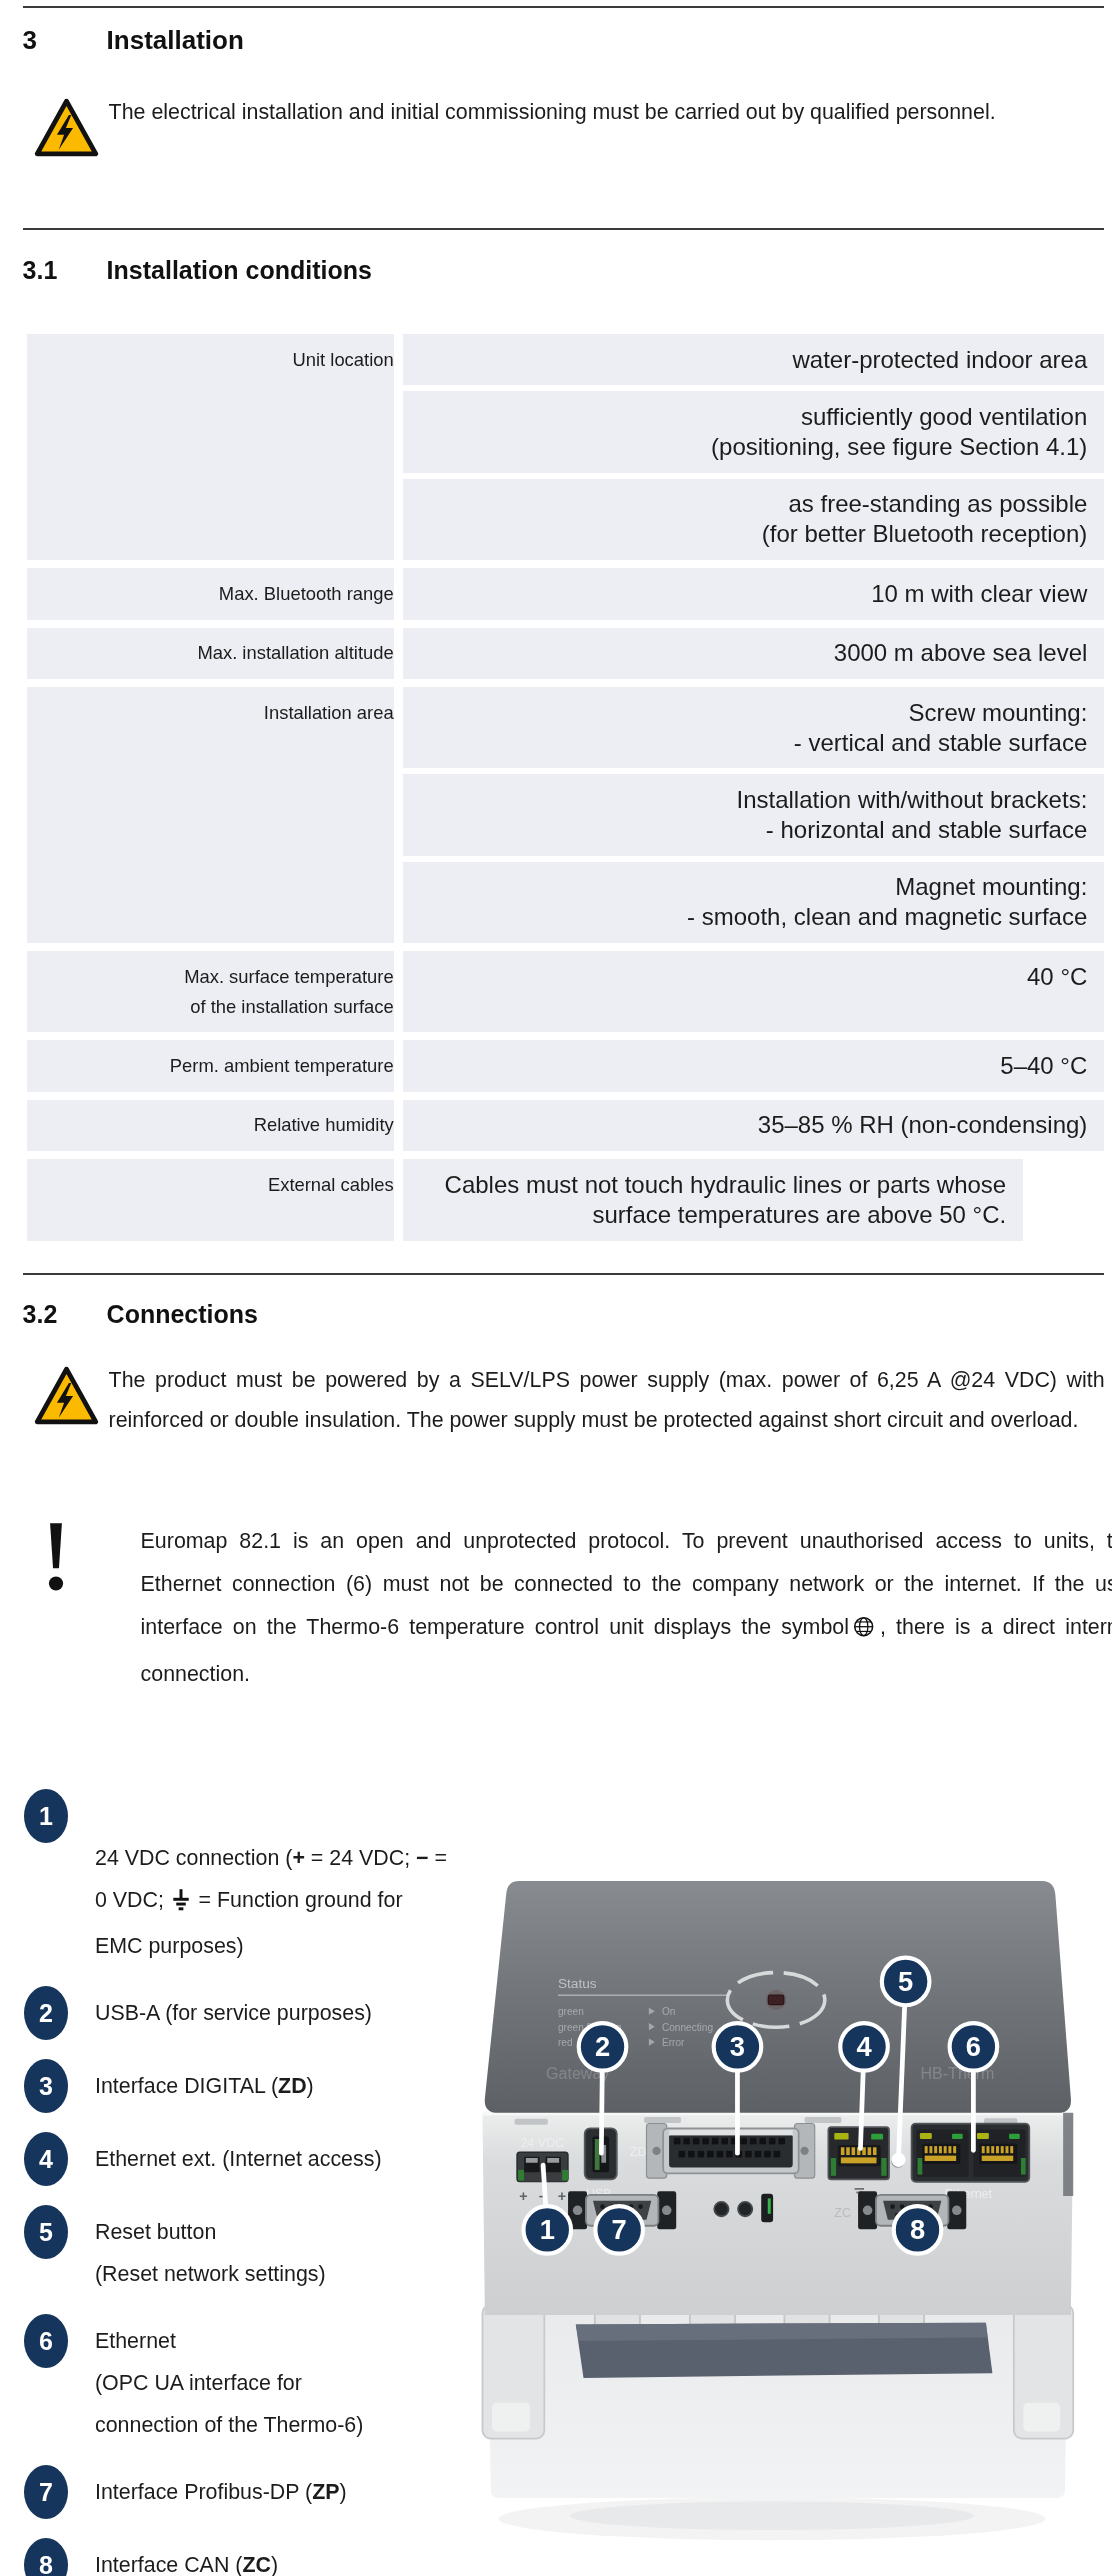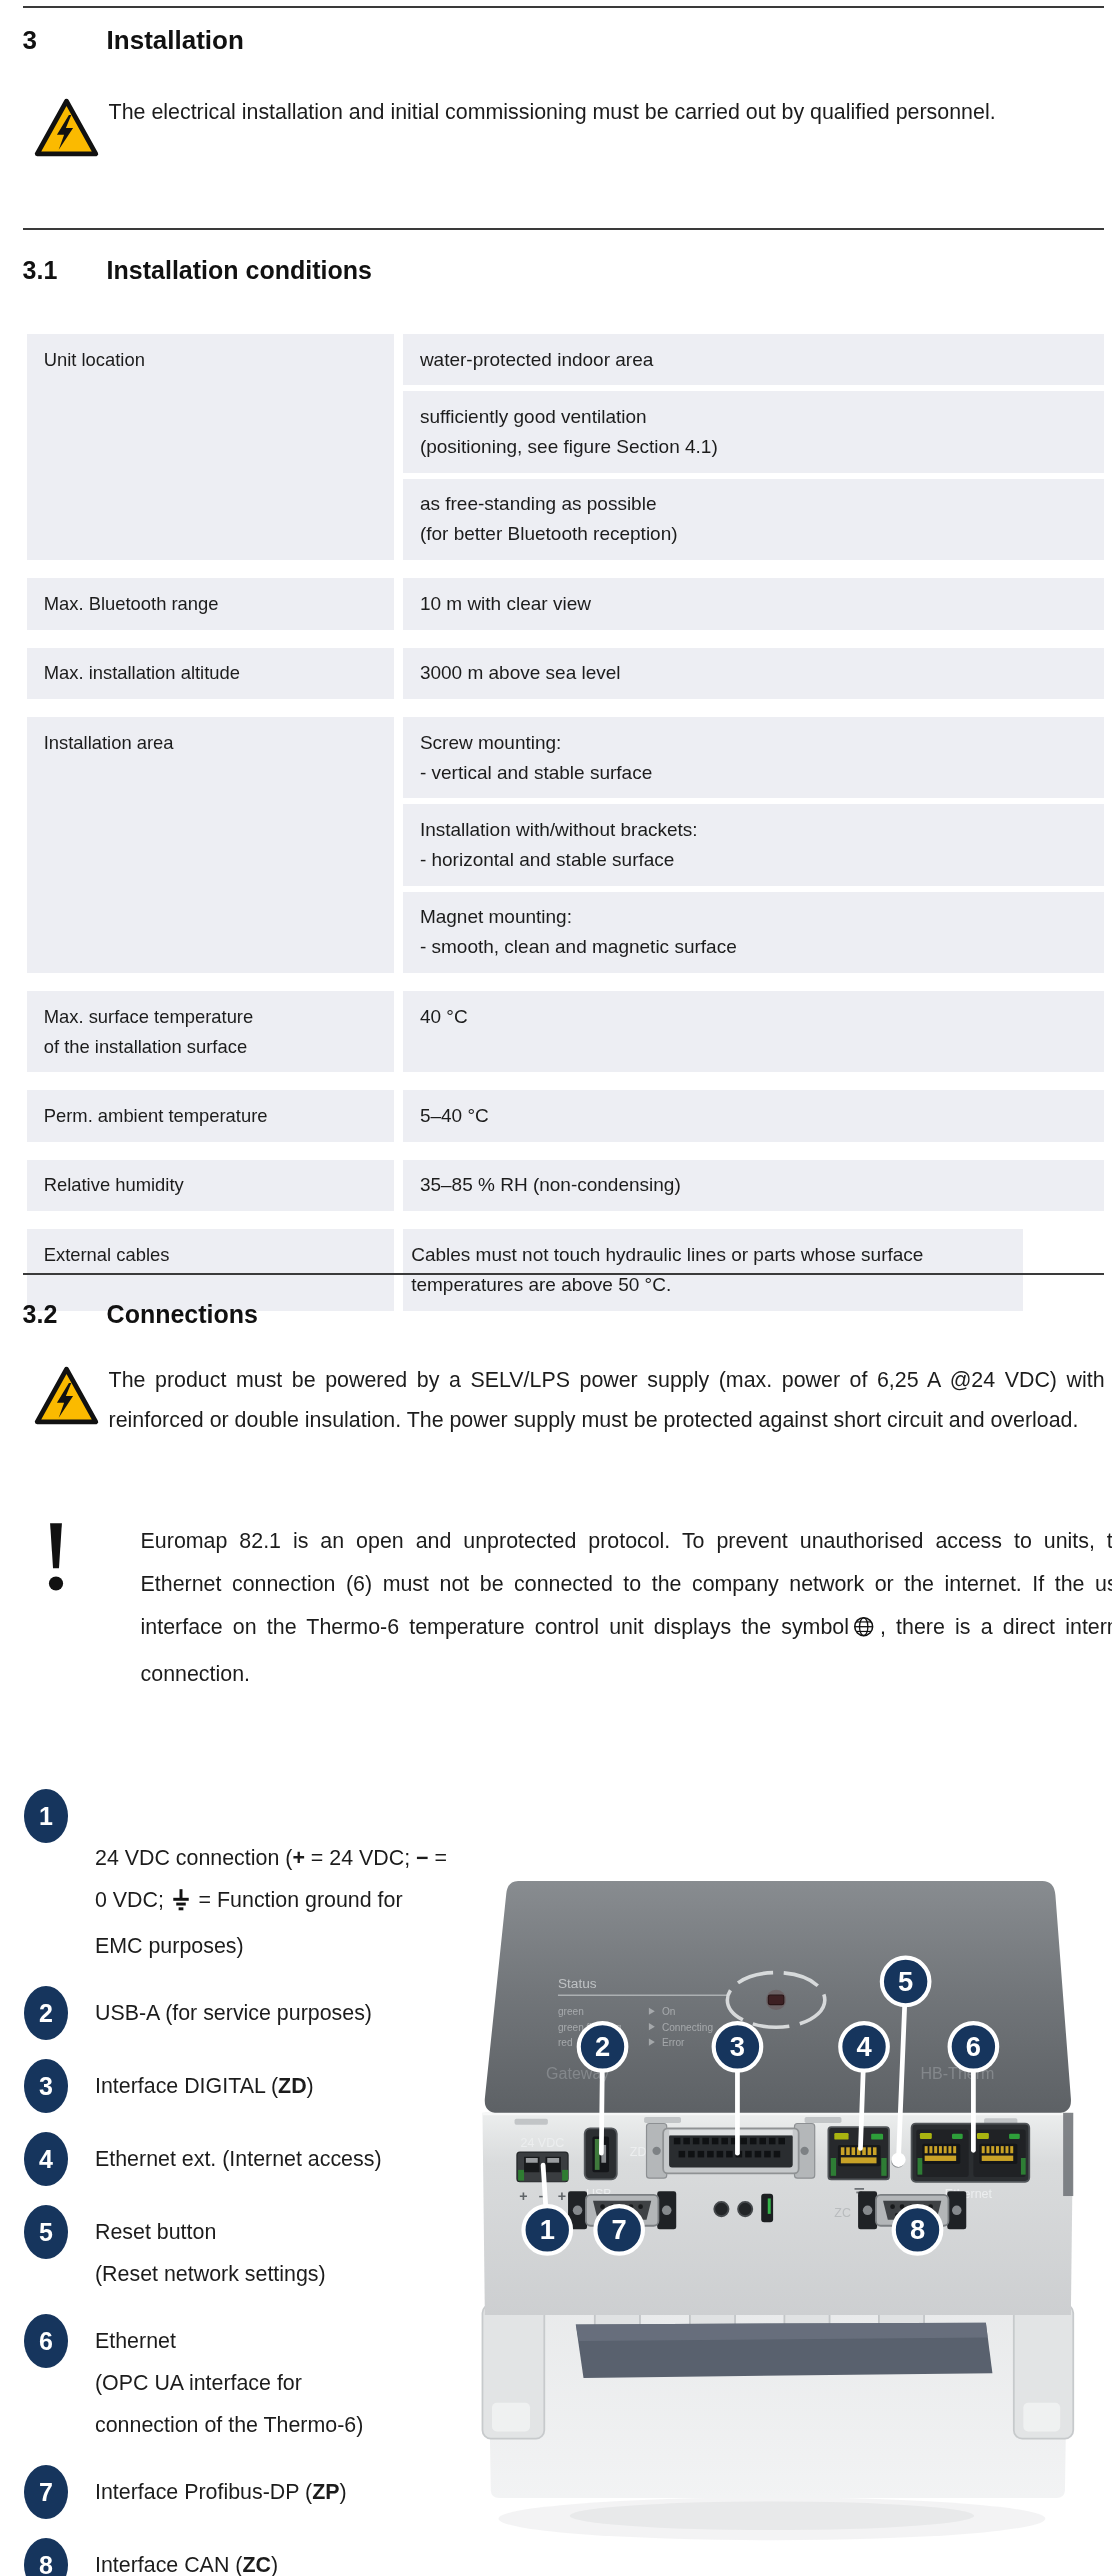--- a/index.html
+++ b/index.html
@@ -15,25 +15,25 @@
   .wblock{position:absolute;left:22.6px;width:1067px;}
   .wicon{position:absolute;left:10.7px;top:4.8px;}
   .bang-icon{position:absolute;left:20px;top:2.4px;}
   .wtext{margin-left:86px;width:996px;font-size:21.4px;line-height:40px;text-align:justify;}
   .ntext{margin-left:118px;width:996px;font-size:21.4px;line-height:43px;text-align:justify;}
   .sym{font-weight:bold;}
   .gicon{display:inline-block;vertical-align:-3.6px;margin:0 2.4px;}
   .globe{display:inline-block;vertical-align:-3.6px;margin:0 6px 0 3.6px;}
   
   .ctable{position:absolute;left:27px;top:334px;width:1077px;}
-  .tgroup{display:flex;margin-bottom:18px;}
+  .tgroup{display:flex;margin-bottom:8px;text-align:right;}
   .tleft{flex:0 0 350px;width:350px;background:#edeef3;padding:10.7px 0 10.7px 16.7px;margin-right:9.5px;
          font-size:18.4px;line-height:30px;white-space:pre-line;}
   .tvals{flex:1;display:flex;flex-direction:column;gap:6px;}
-  .tcell{background:#edeef3;padding:10.7px 16.7px 10.7px 16.7px;font-size:19px;line-height:30px;white-space:pre-line;flex:1;}
+  .tcell{background:#edeef3;padding:10.7px 16.7px 10.7px 16.7px;font-size:24px;line-height:30px;white-space:pre-line;flex:1;}
   
   .list{position:absolute;left:24px;top:1789px;width:428px;}
   .litem{display:flex;align-items:flex-start;margin-bottom:19px;}
   .lnum{flex:0 0 44px;width:44px;height:54px;border-radius:50%;background:#16355d;color:#fff;
         font-size:25px;font-weight:bold;text-align:center;line-height:54px;margin-right:27px;}
   .ltext{font-size:21.4px;line-height:42px;white-space:pre-line;padding-top:6px;}
   .wide .ltext{width:821px;}
   .figure{position:absolute;left:448px;top:1844px;width:630px;height:732px;}
 </style>
 </head>

